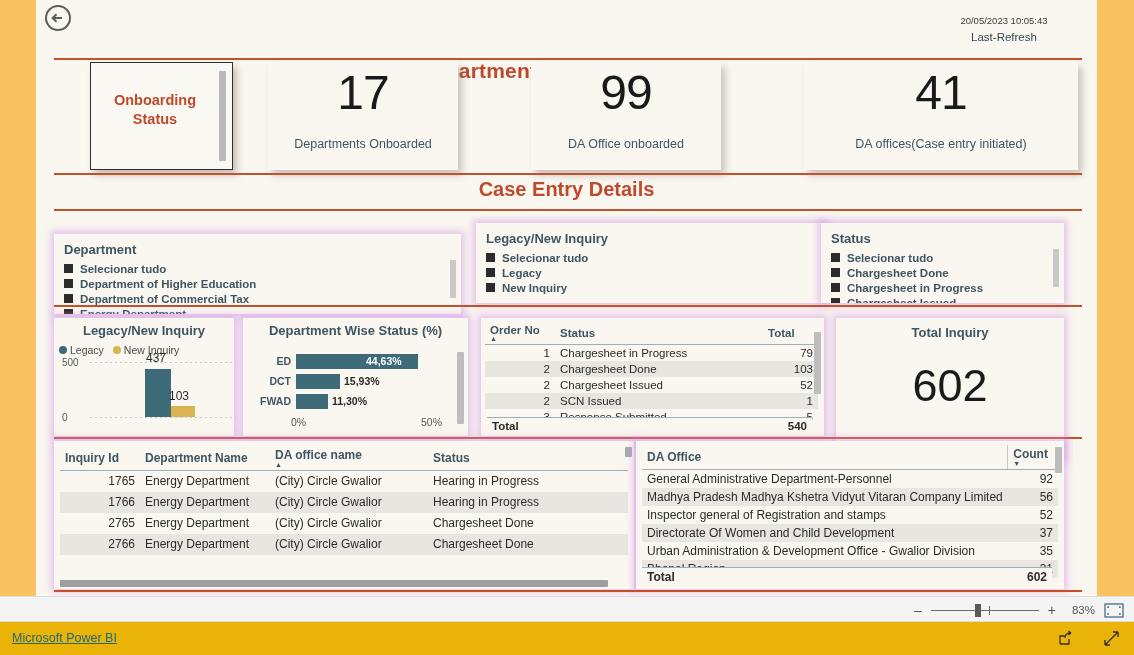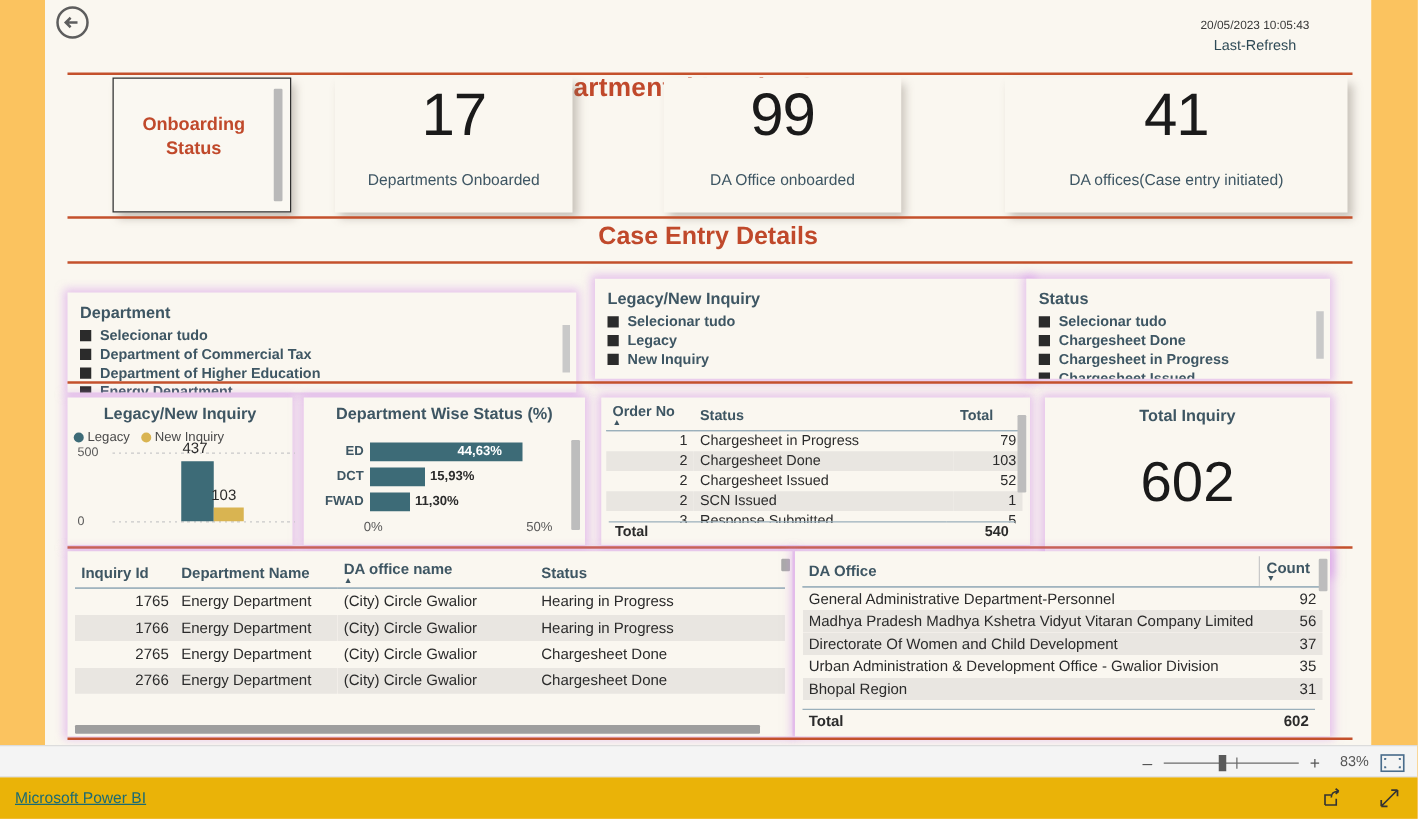--- a/index.html
+++ b/index.html
@@ -220,25 +220,25 @@
     <div class="hr-orange" style="left:18px; top:209px; width:1028px;"></div>
 
     <div class="panel glow slicer" style="left:18px; top:234px; width:407px; height:80px;">
       <div class="panel-title">Department</div>
       <div class="slicer-item">
         <span class="cb"></span>
         <span>Selecionar tudo</span>
       </div>
       <div class="slicer-item">
         <span class="cb"></span>
+        <span>Department of Higher Education</span>
+      </div>
+      <div class="slicer-item">
+        <span class="cb"></span>
         <span>Department of Commercial Tax</span>
-      </div>
-      <div class="slicer-item">
-        <span class="cb"></span>
-        <span>Department of Higher Education</span>
       </div>
       <div class="slicer-item">
         <span class="cb"></span>
         <span>Energy Department</span>
       </div>
       <div class="sl-scroll"></div>
     </div>
 
     <div class="panel glow slicer" style="left:440px; top:223px; width:350px; height:80px;">
       <div class="panel-title">Legacy/New Inquiry</div>
@@ -458,20 +458,24 @@
         </thead>
         <tbody>
           <tr style="height:17px;">
             <td>General Administrative Department-Personnel</td>
             <td class="num">92</td>
           </tr>
           <tr class="alt" style="height:17px;">
             <td>Madhya Pradesh Madhya Kshetra Vidyut Vitaran Company Limited</td>
             <td class="num">56</td>
           </tr>
+          <tr style="height:17px;">
+            <td>Inspector general of Registration and stamps</td>
+            <td class="num">52</td>
+          </tr>
           <tr class="alt" style="height:17px;">
             <td>Directorate Of Women and Child Development</td>
             <td class="num">37</td>
           </tr>
           <tr style="height:17px;">
             <td>Urban Administration &amp; Development Office - Gwalior Division</td>
             <td class="num">35</td>
           </tr>
           <tr class="alt" style="height:17px;">
             <td>Bhopal Region</td>

